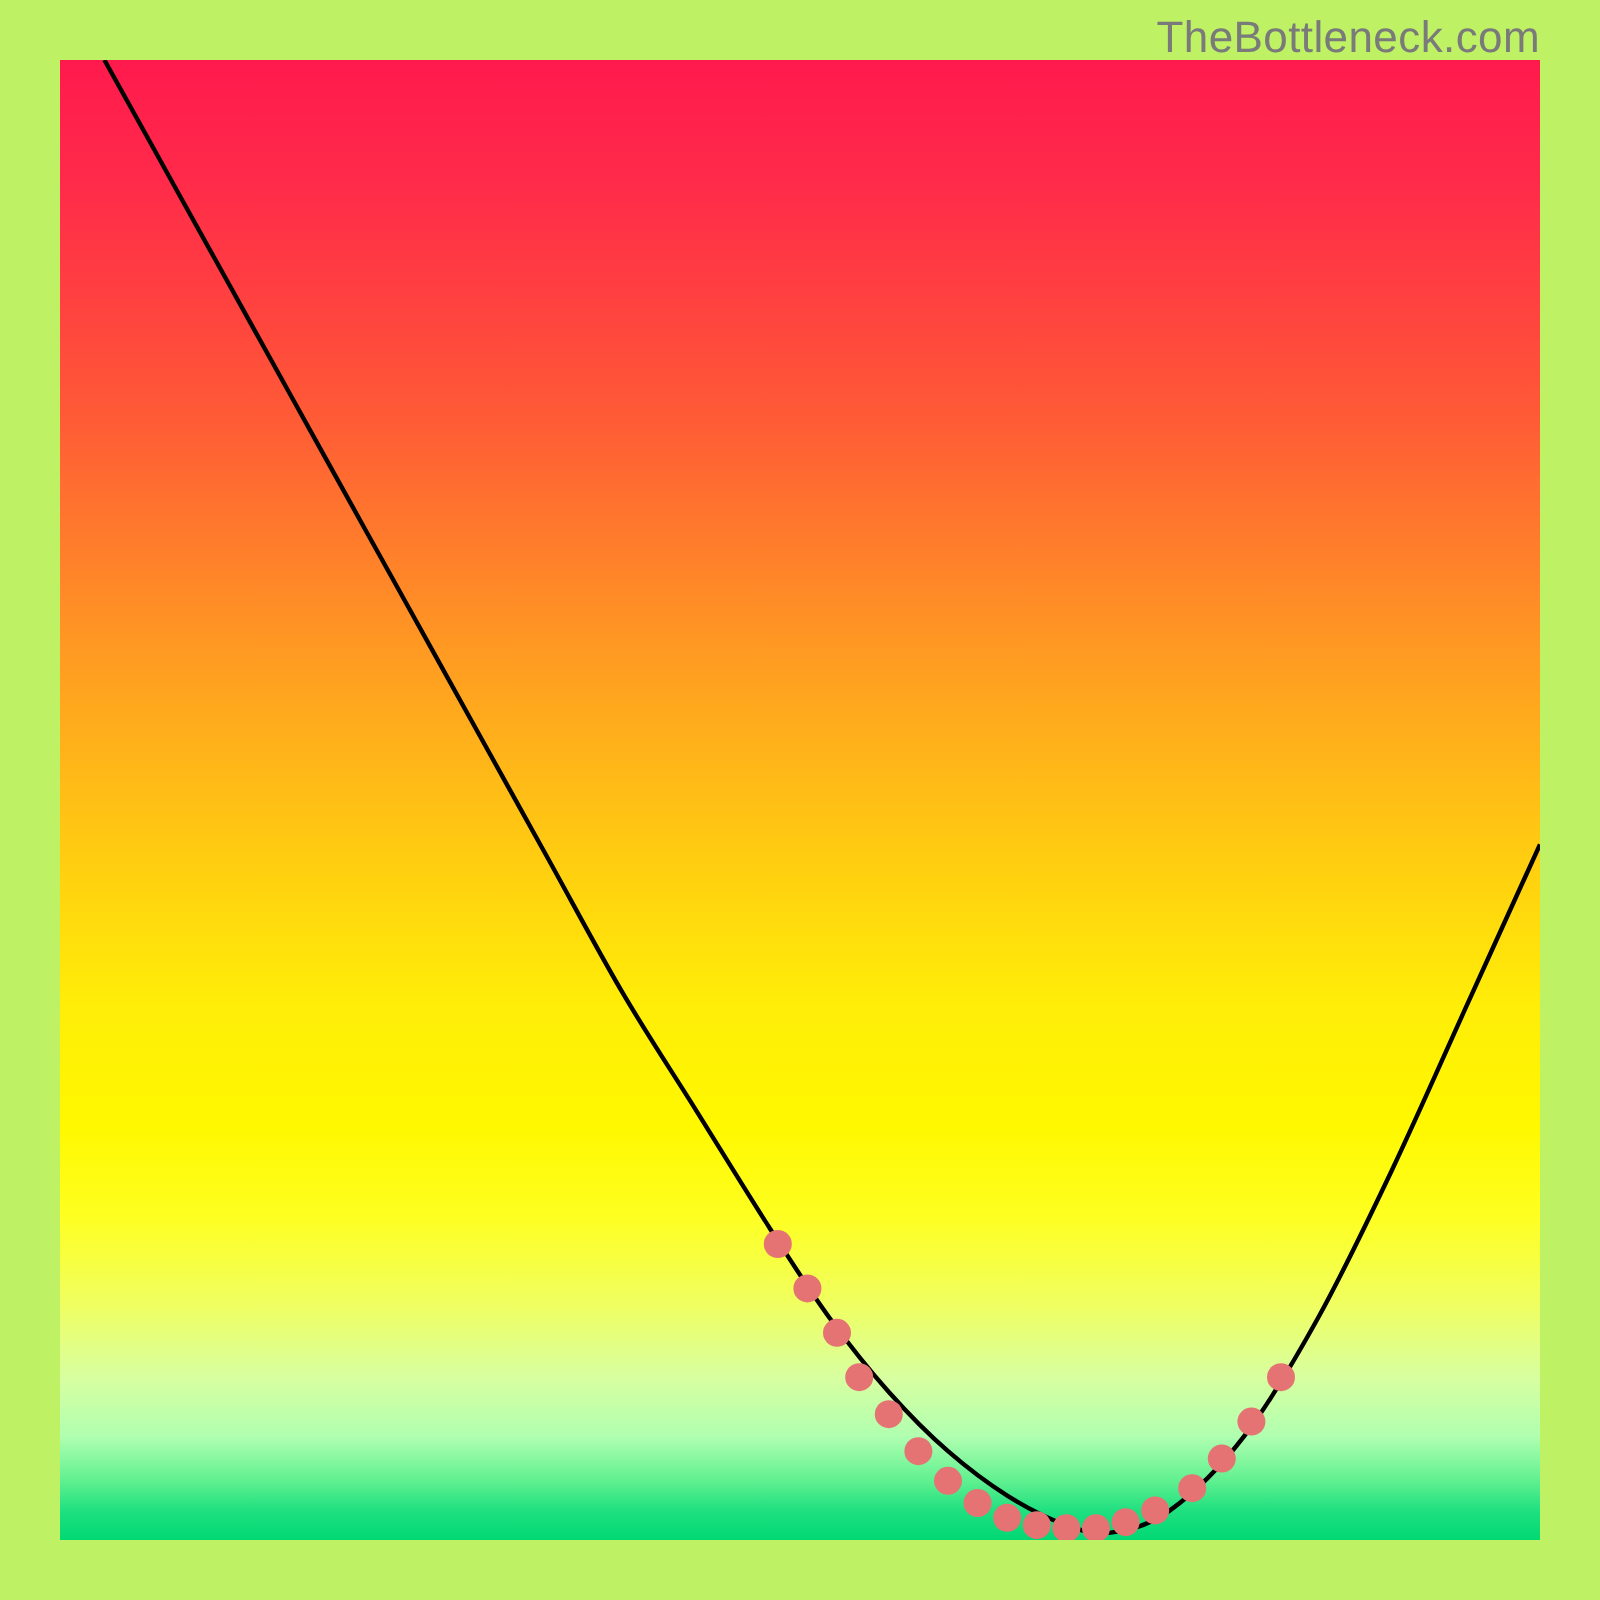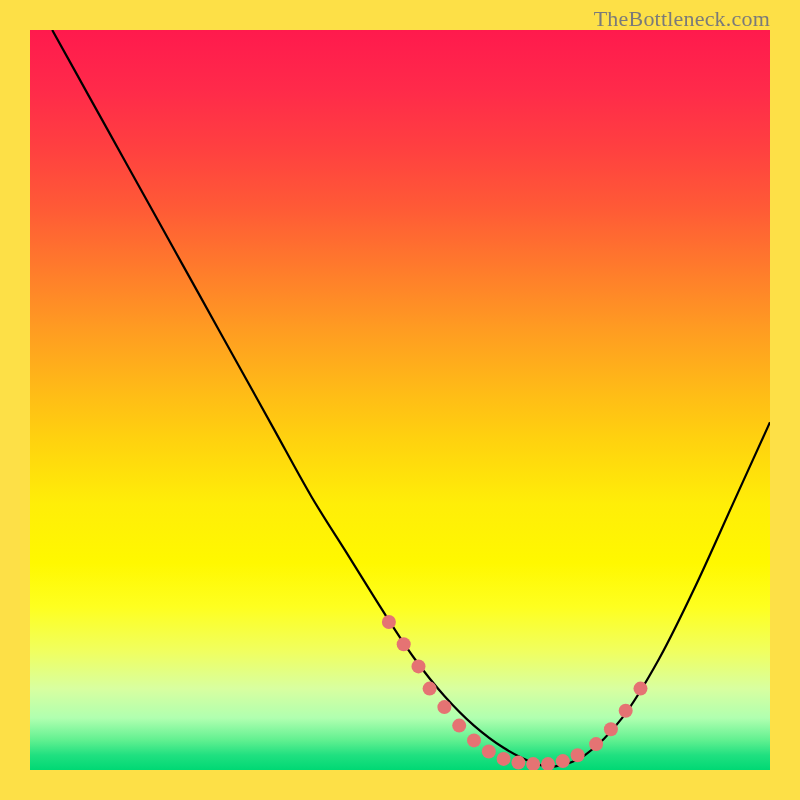--- a/index.html
+++ b/index.html
@@ -8,22 +8,21 @@
     background: #000;
     width: 800px;
     height: 800px;
     overflow: hidden;
     position: relative;
     font-family: Arial, Helvetica, sans-serif;
   }
   .outer {
     position: absolute;
     inset: 0;
-    background: #fde047;
-    font-family: Liberation Serif, serif;
+    background: #bef264;
   }
   .plot-area {
     position: absolute;
     left: 30px;
     top: 30px;
     width: 740px;
     height: 740px;
     background: linear-gradient(to bottom,
       #ff1a4d 0%,
       #ff2a4a 8%,

